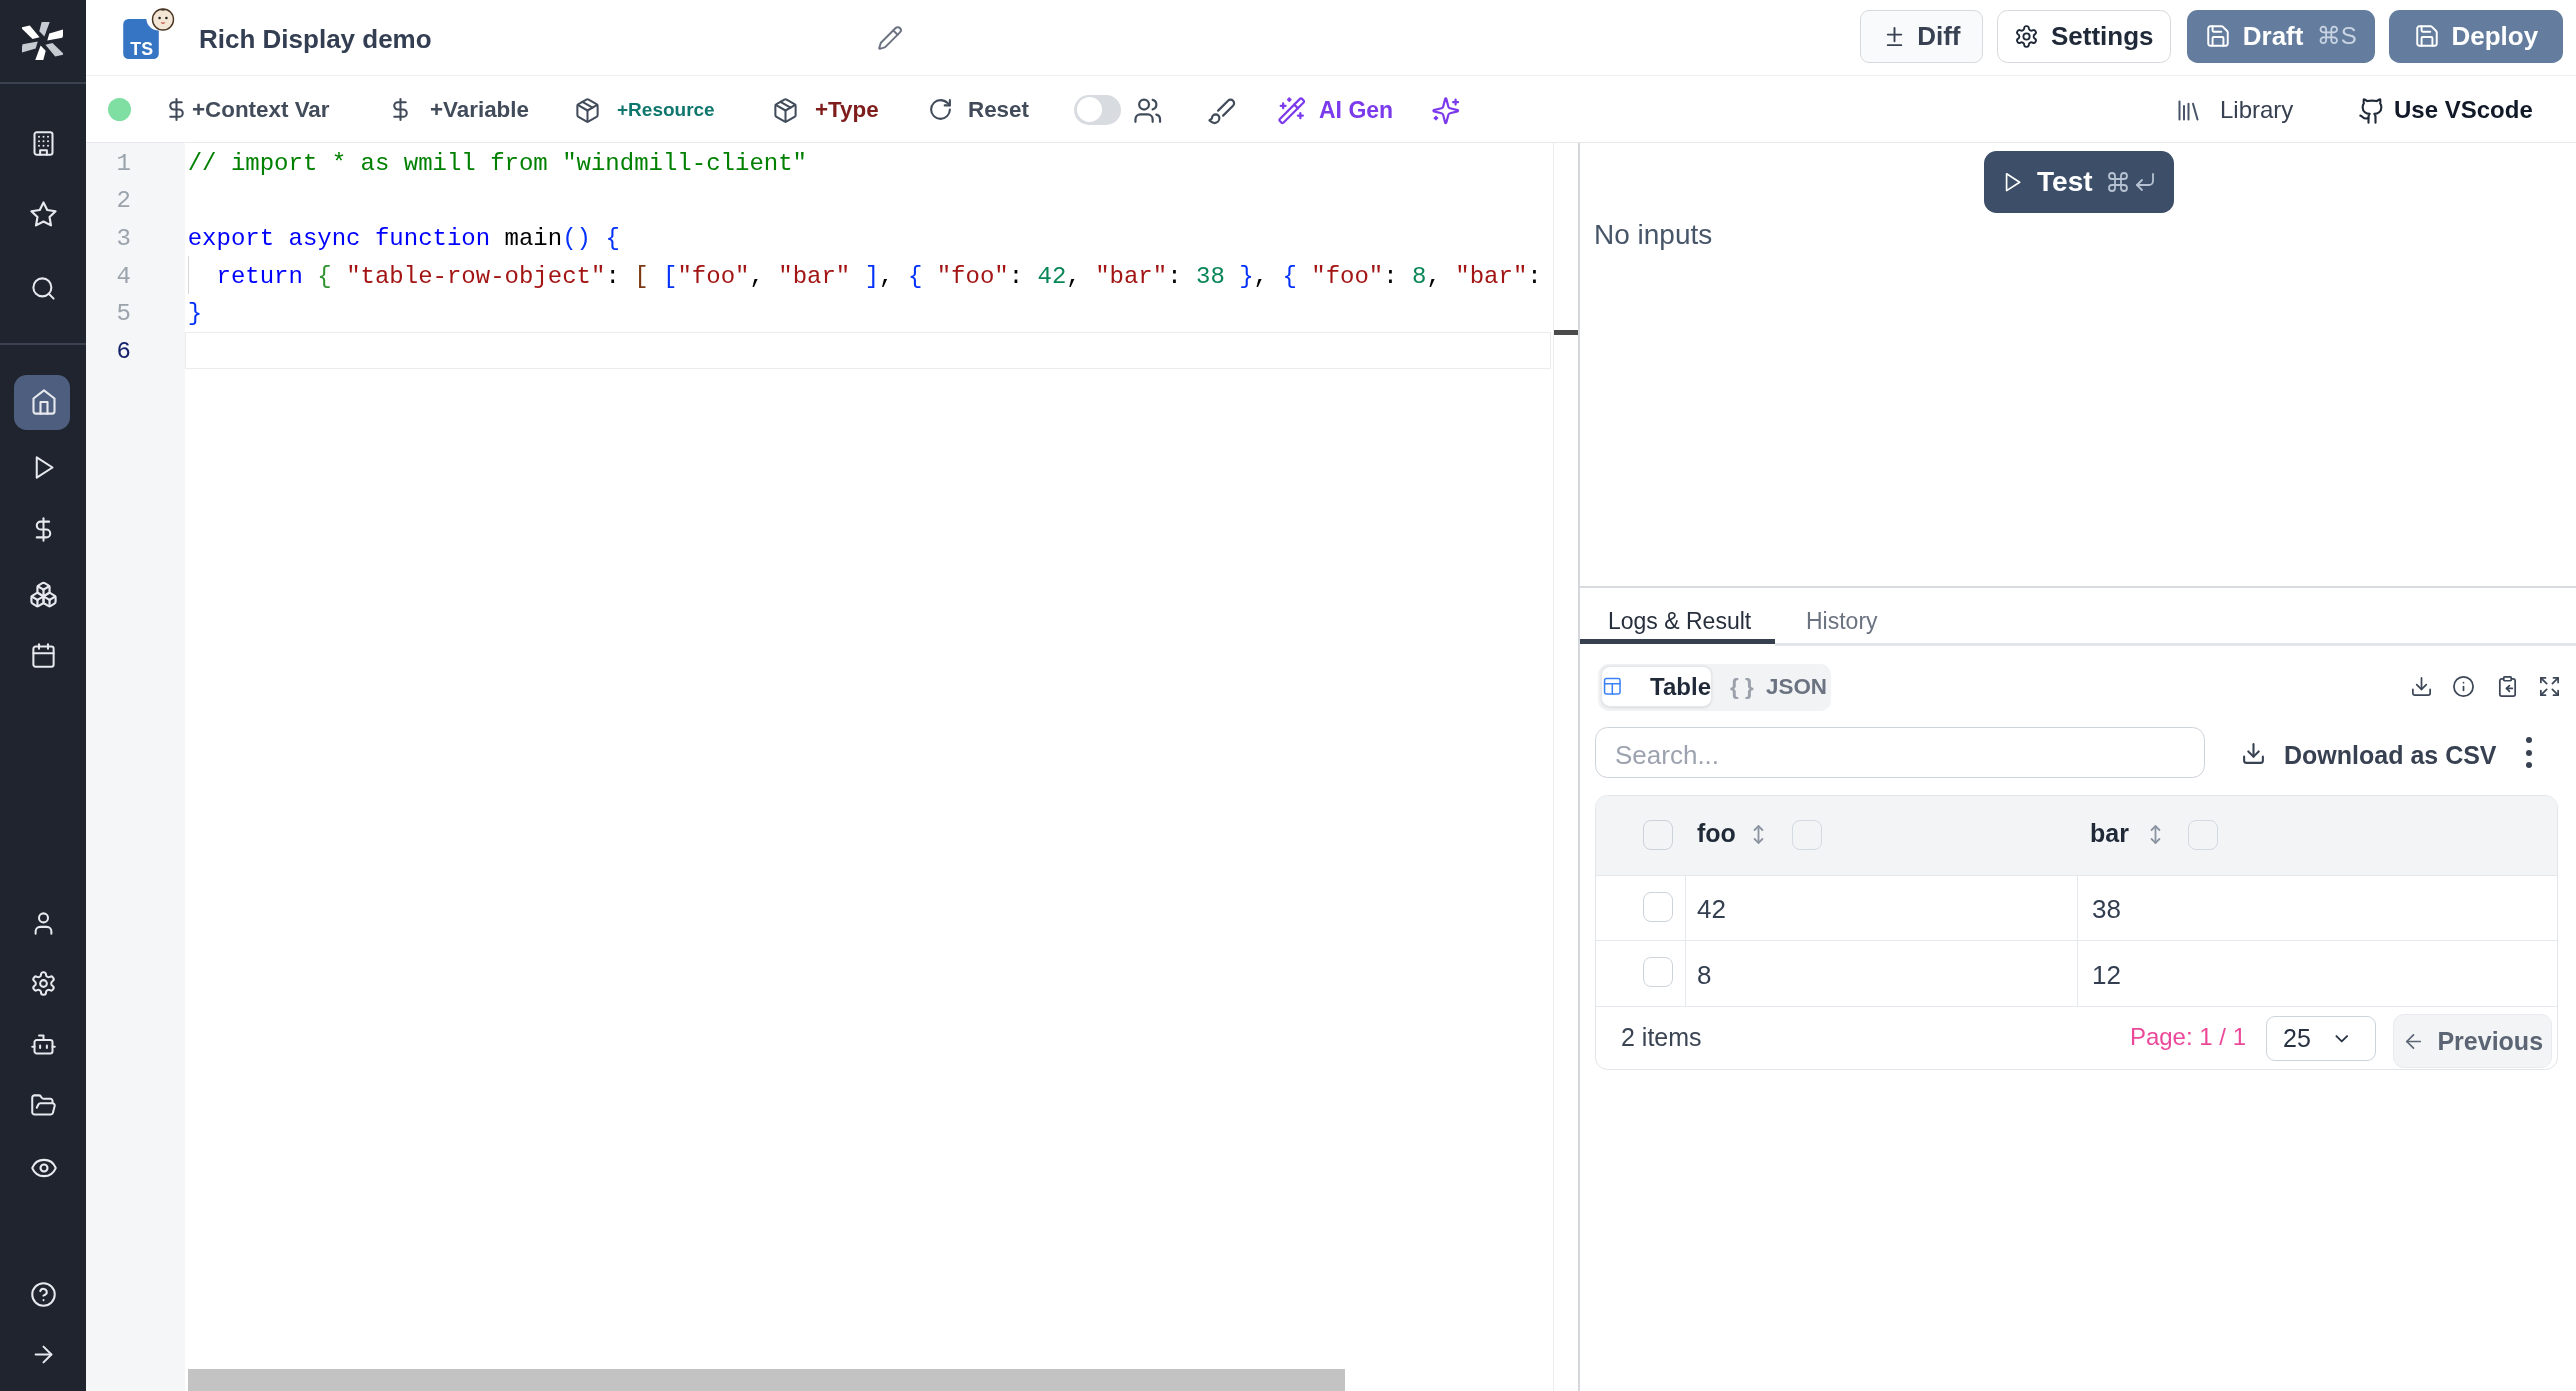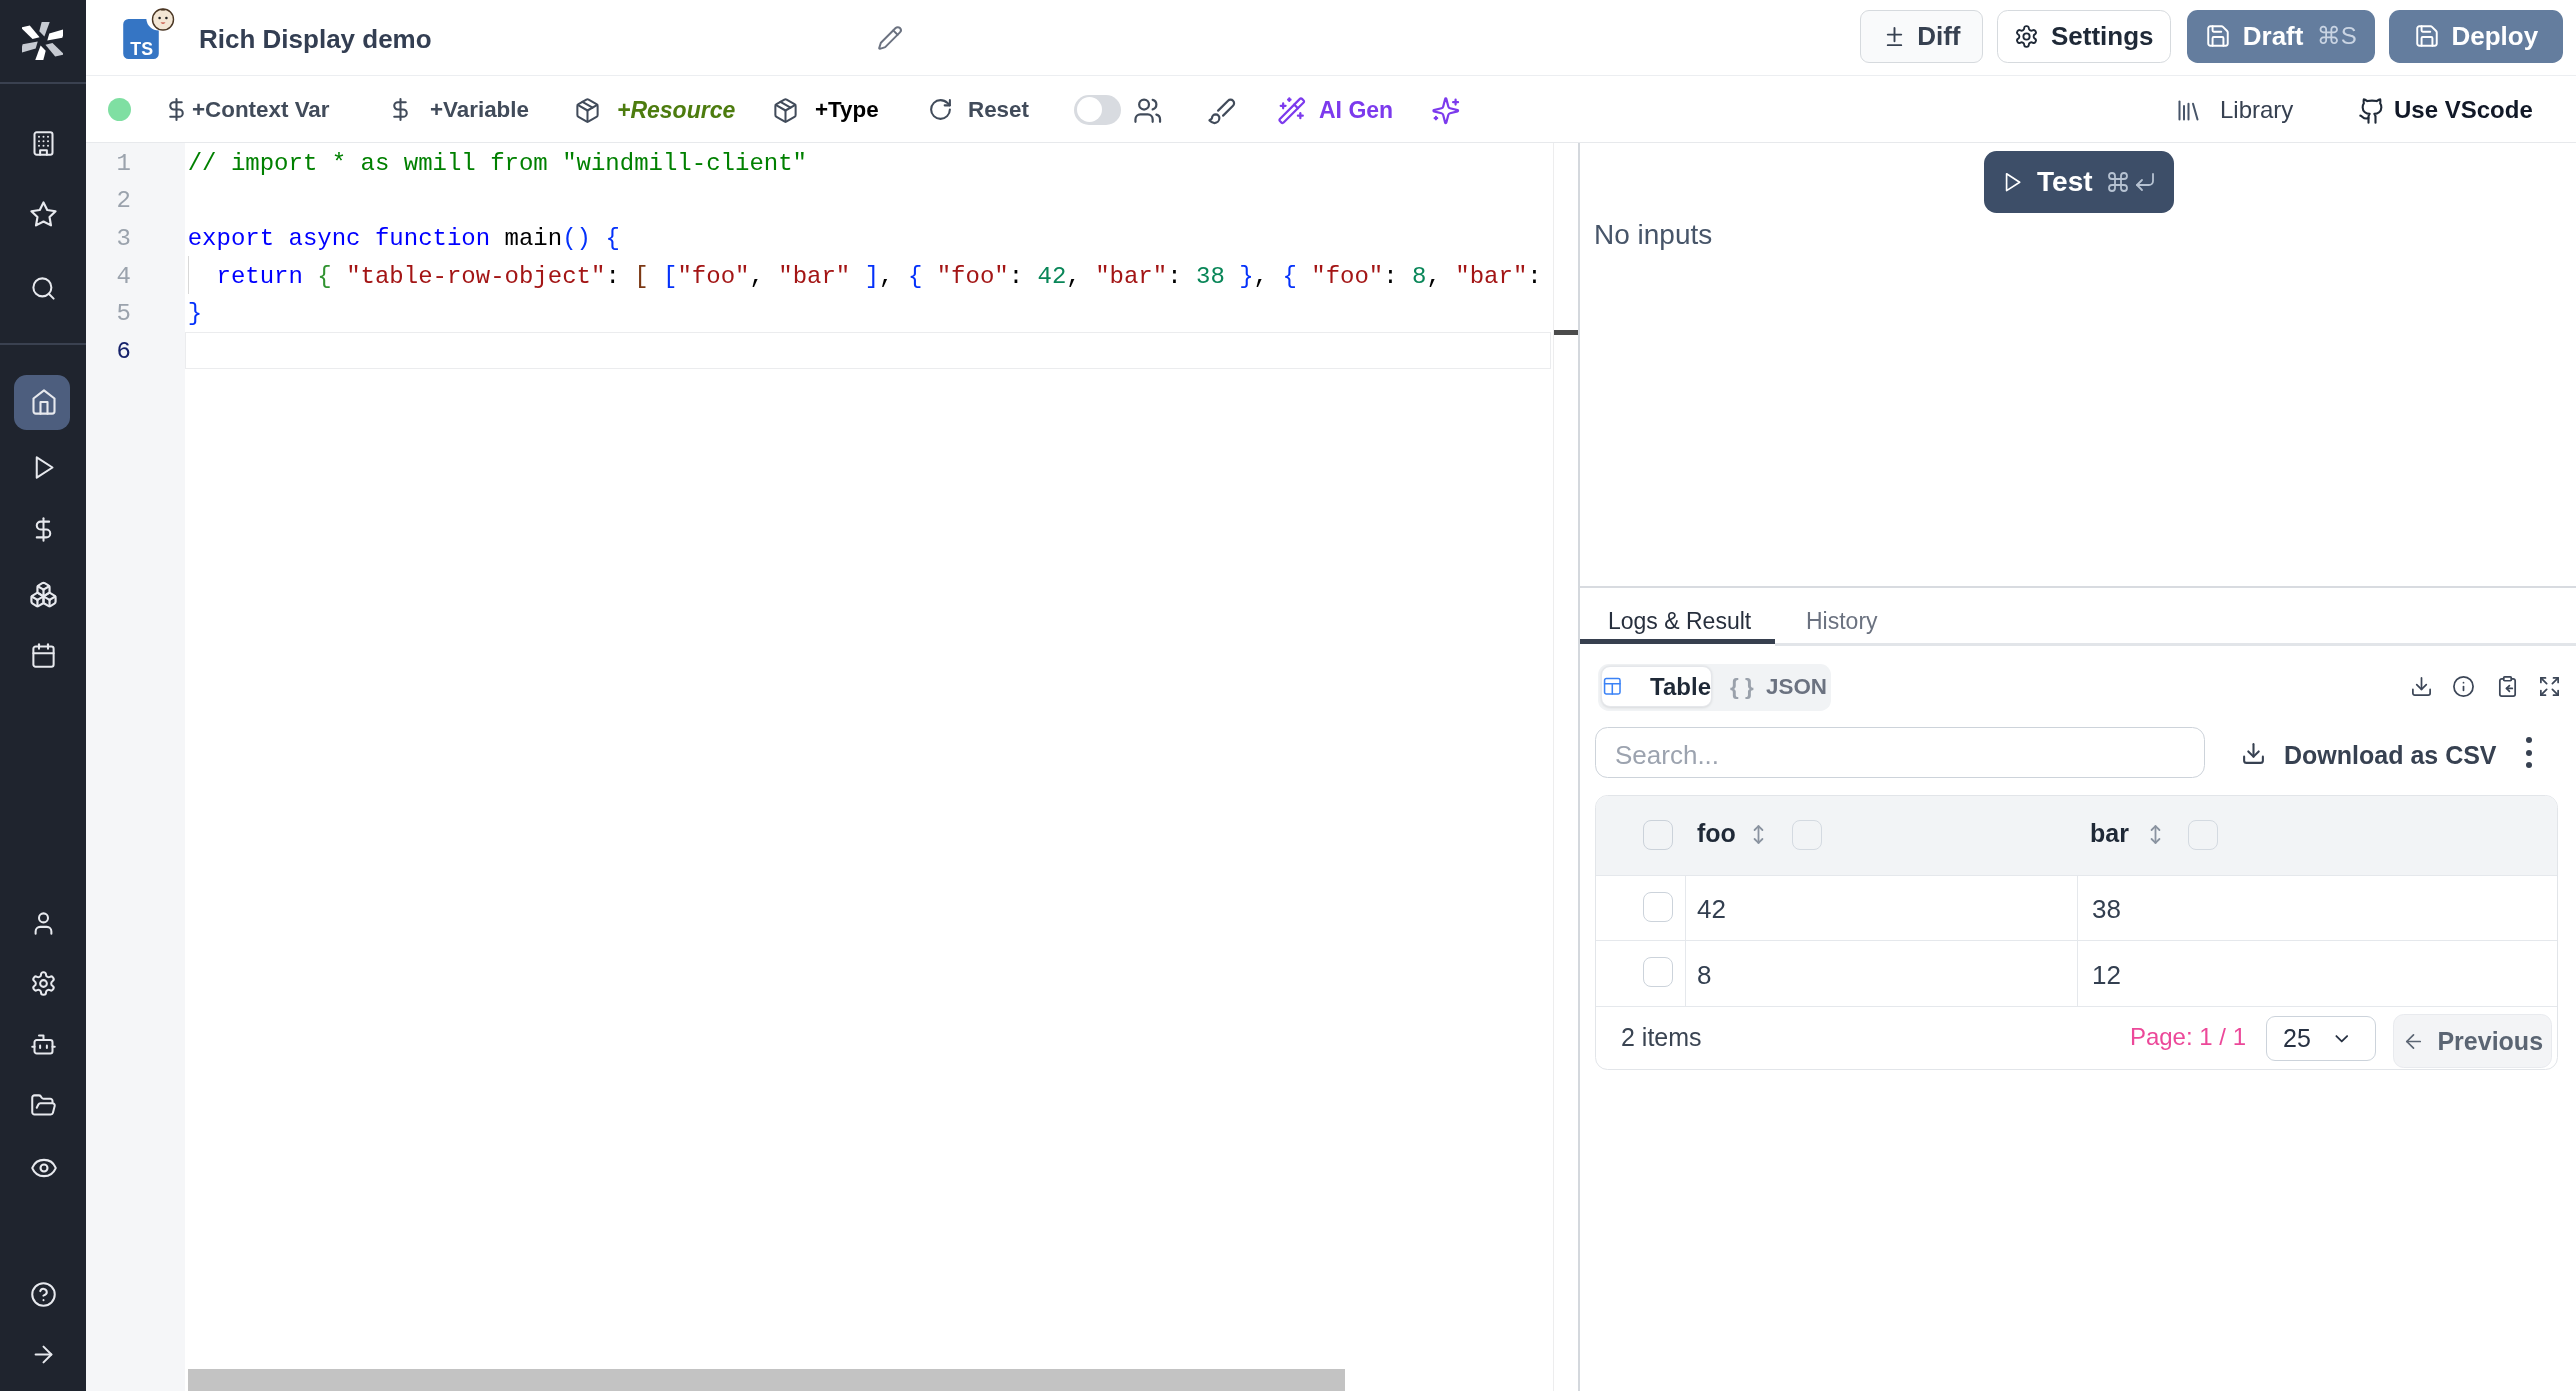--- a/index.html
+++ b/index.html
@@ -165,28 +165,28 @@
       <line x1="12" x2="12" y1="2" y2="22"></line>
       <path d="M17 5H9.5a3.5 3.5 0 0 0 0 7h5a3.5 3.5 0 0 1 0 7H6"></path>
     </svg>
     <div class="abs" style="left:430px;top:92px;height:36px;line-height:36px;font-size:22.4px;font-weight:600;color:#414b5a;">+Variable</div>
     <svg class="ic abs" viewBox="0 0 24 24" style="left:574px;top:97px;width:27px;height:27px;color:#414b5a;stroke-width:1.8px;">
       <path d="m7.5 4.27 9 5.15"></path>
       <path d="M21 8a2 2 0 0 0-1-1.73l-7-4a2 2 0 0 0-2 0l-7 4A2 2 0 0 0 3 8v8a2 2 0 0 0 1 1.73l7 4a2 2 0 0 0 2 0l7-4A2 2 0 0 0 21 16Z"></path>
       <path d="m3.3 7 8.7 5 8.7-5"></path>
       <path d="M12 22V12"></path>
     </svg>
-    <div class="abs" style="left:617px;top:92px;height:36px;line-height:36px;font-size:23px;font-weight:600;color:#4d7c0f;font-style:italic;">+Resource</div>
+    <div class="abs" style="left:617px;top:92px;height:36px;line-height:36px;font-size:19px;font-weight:600;color:#0f766e;">+Resource</div>
     <svg class="ic abs" viewBox="0 0 24 24" style="left:772px;top:97px;width:27px;height:27px;color:#414b5a;stroke-width:1.8px;">
       <path d="m7.5 4.27 9 5.15"></path>
       <path d="M21 8a2 2 0 0 0-1-1.73l-7-4a2 2 0 0 0-2 0l-7 4A2 2 0 0 0 3 8v8a2 2 0 0 0 1 1.73l7 4a2 2 0 0 0 2 0l7-4A2 2 0 0 0 21 16Z"></path>
       <path d="m3.3 7 8.7 5 8.7-5"></path>
       <path d="M12 22V12"></path>
     </svg>
-    <div class="abs" style="left:815px;top:92px;height:36px;line-height:36px;font-size:22.4px;font-weight:600;color:#000000;">+Type</div>
+    <div class="abs" style="left:815px;top:92px;height:36px;line-height:36px;font-size:22.4px;font-weight:600;color:#7f1d1d;">+Type</div>
     <svg class="ic abs" viewBox="0 0 24 24" style="left:928px;top:97px;width:25px;height:25px;color:#414b5a;stroke-width:2px;">
       <path d="M21 12a9 9 0 1 1-9-9c2.52 0 4.93 1 6.74 2.74L21 8"></path>
       <path d="M21 3v5h-5"></path>
     </svg>
     <div class="abs" style="left:968px;top:92px;height:36px;line-height:36px;font-size:22.4px;font-weight:600;color:#414b5a;">Reset</div>
     <div class="abs" style="left:1074px;top:95px;width:47px;height:30px;border-radius:15px;background:#d8dbe0;"></div>
     <div class="abs" style="left:1077px;top:97px;width:25px;height:25px;border-radius:50%;background:#ffffff;"></div>
     <svg class="ic abs" viewBox="0 0 24 24" style="left:1133px;top:96px;width:29.5px;height:29.5px;color:#414b5a;stroke-width:1.8px;">
       <path d="M16 21v-2a4 4 0 0 0-4-4H6a4 4 0 0 0-4 4v2"></path>
       <circle cx="9" cy="7" r="4"></circle>

